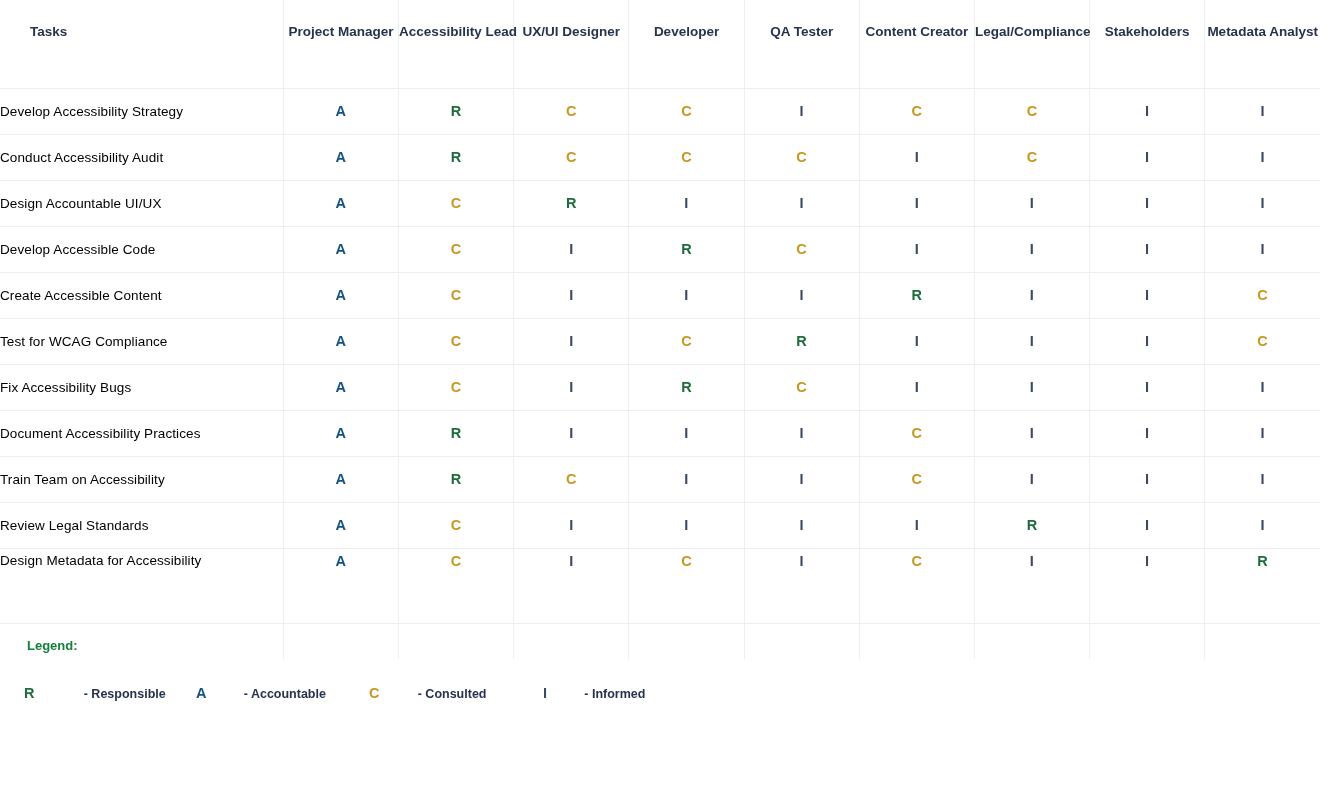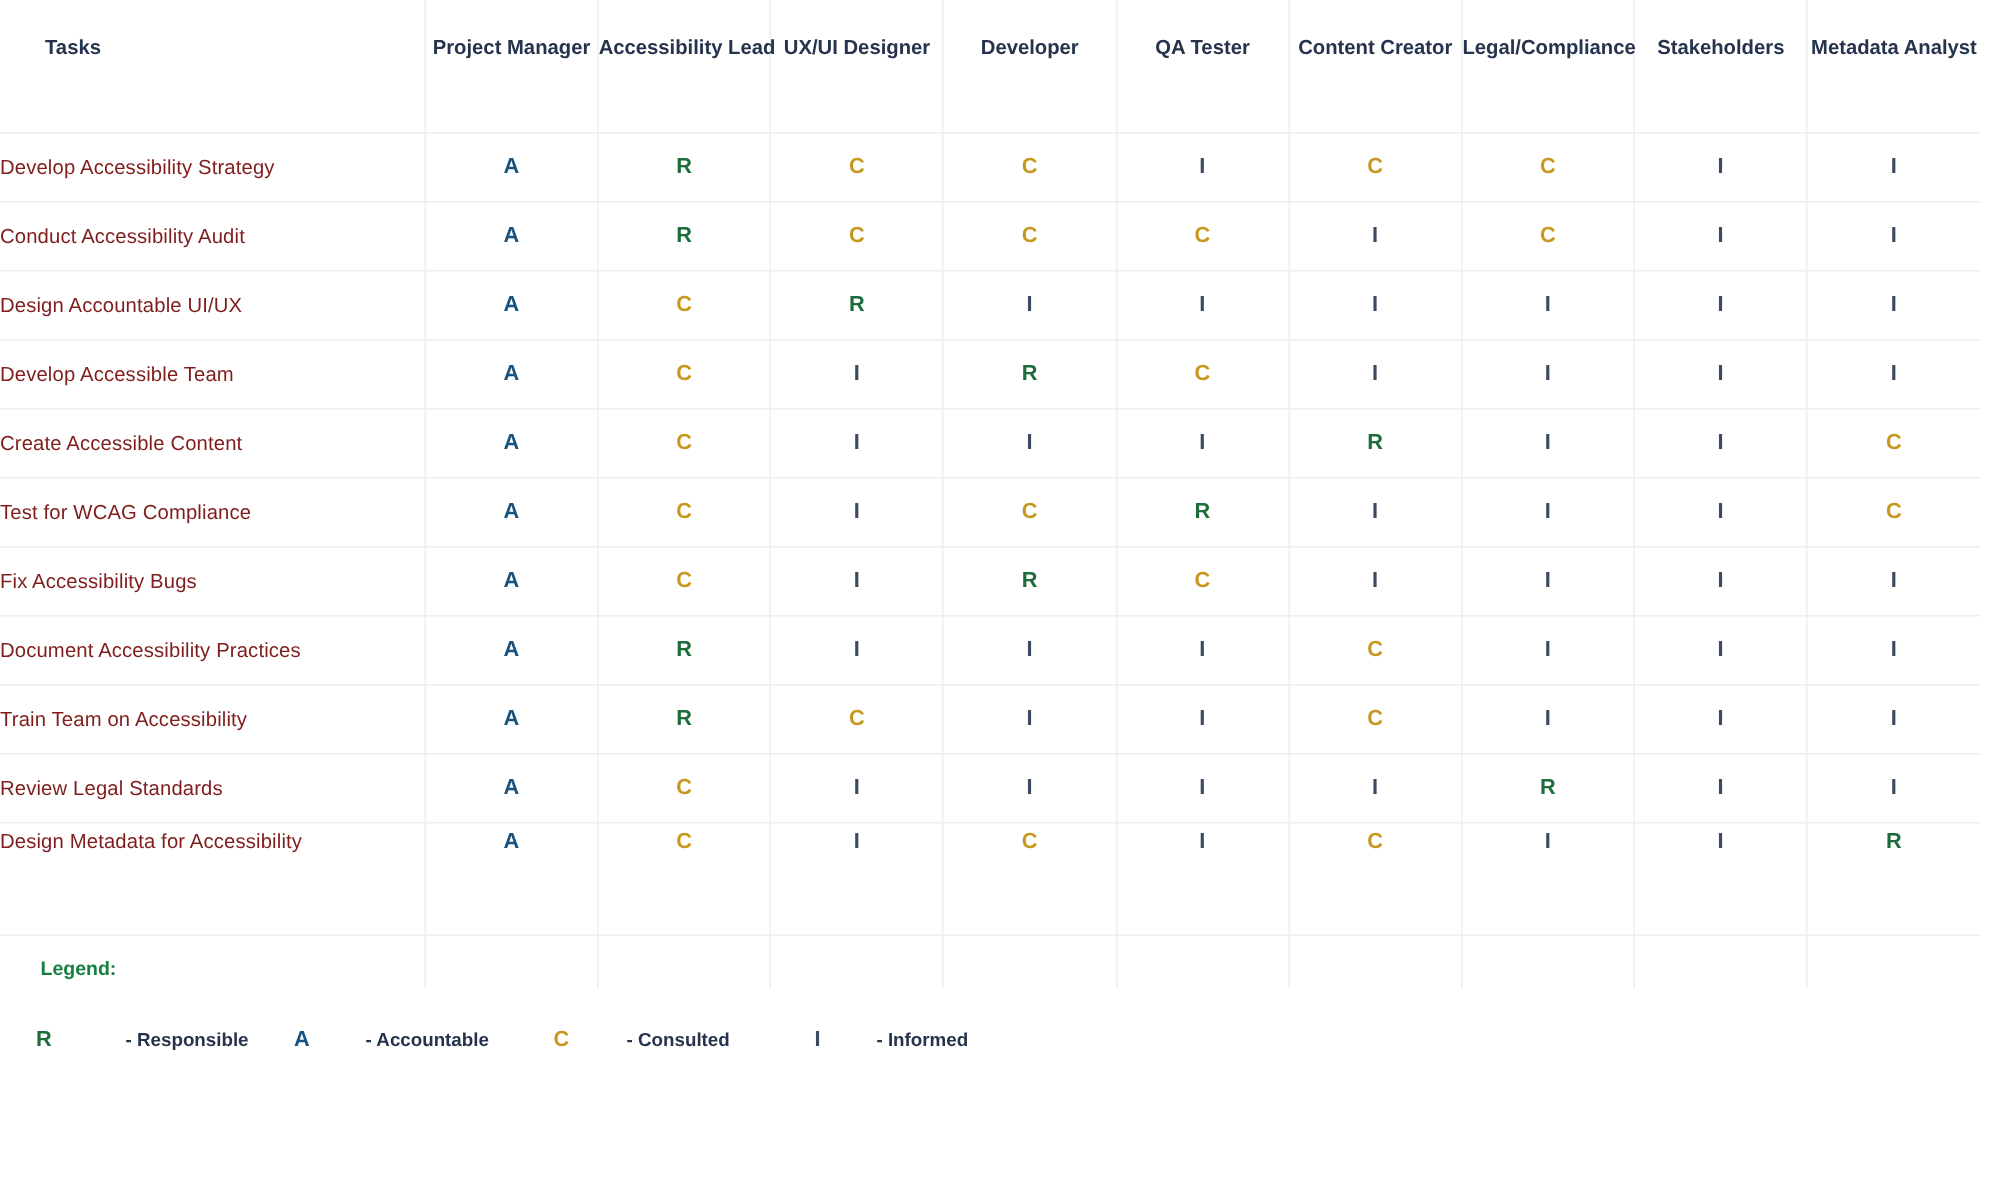--- a/index.html
+++ b/index.html
@@ -75,21 +75,21 @@
   table.raci tbody tr.data-row td {
     height: 46px;
     box-sizing: border-box;
   }
 
   td.task-cell {
     text-align: left;
     padding-left: 30px;
     font-size: 13.5px;
     font-weight: 400;
-    color: #7f1d1d;
+    color: #000000;
     letter-spacing: 0.1px;
   }
 
   td.raci-cell {
     text-align: center;
     font-size: 14.5px;
     font-weight: bold;
     letter-spacing: 0.3px;
   }
 
@@ -222,21 +222,21 @@
         <td class="raci-cell r-R">R</td>
         <td class="raci-cell r-I">I</td>
         <td class="raci-cell r-I">I</td>
         <td class="raci-cell r-I">I</td>
         <td class="raci-cell r-I">I</td>
         <td class="raci-cell r-I">I</td>
         <td class="raci-cell r-I">I</td>
       </tr>
 
       <tr class="data-row">
-        <td class="task-cell">Develop Accessible Team</td>
+        <td class="task-cell">Develop Accessible Code</td>
         <td class="raci-cell r-A">A</td>
         <td class="raci-cell r-C">C</td>
         <td class="raci-cell r-I">I</td>
         <td class="raci-cell r-R">R</td>
         <td class="raci-cell r-C">C</td>
         <td class="raci-cell r-I">I</td>
         <td class="raci-cell r-I">I</td>
         <td class="raci-cell r-I">I</td>
         <td class="raci-cell r-I">I</td>
       </tr>

